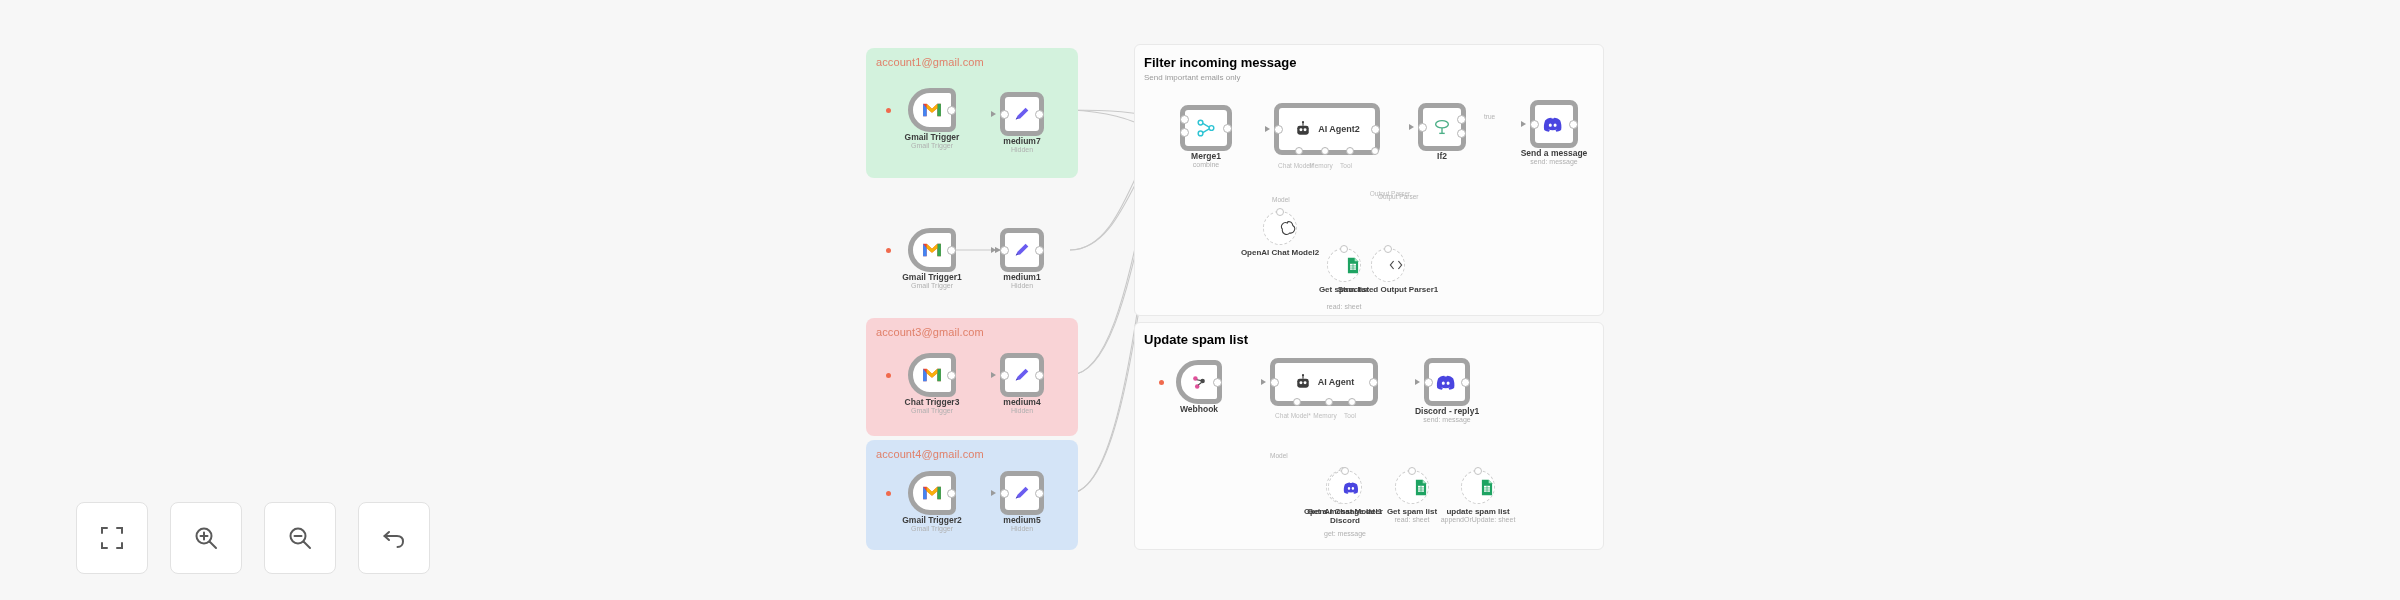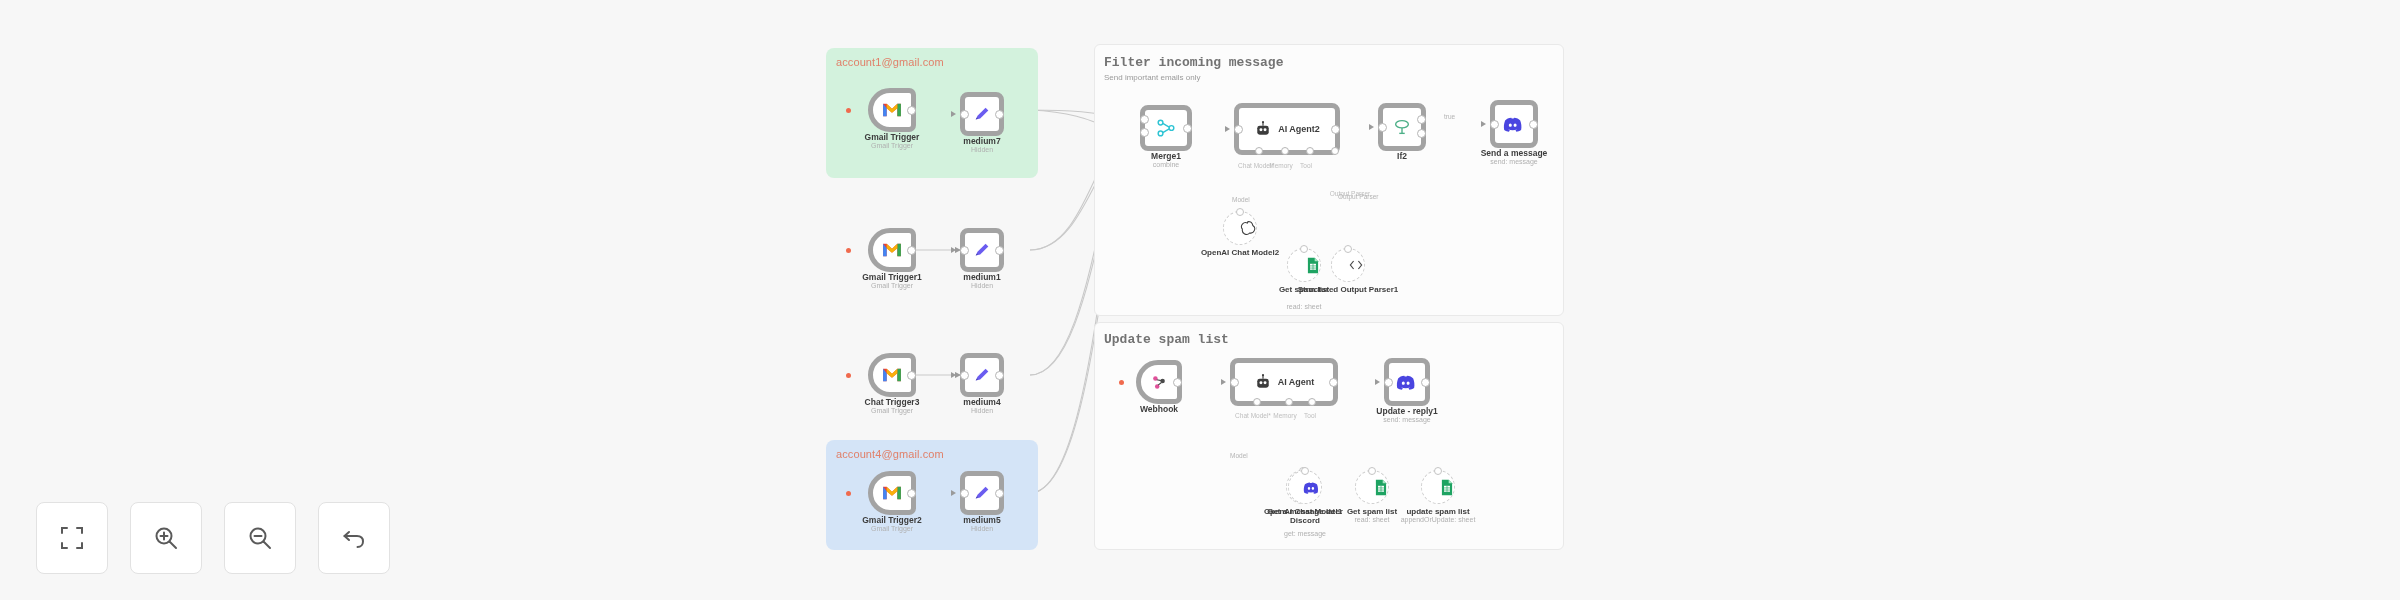--- a/index.html
+++ b/index.html
@@ -6,20 +6,21 @@
   html, body {
     width: 2400px; height: 600px;
     background: #f7f7f7;
     font-family: "Liberation Sans", sans-serif;
     overflow: hidden;
   }
   #canvas {
     position: relative;
     width: 1962px; height: 600px;
     background: #f7f7f7;
+    margin-left: 40px;
   }
 
   
   .group {
     position: absolute;
     border-radius: 8px;
   }
   .group-label {
     position: absolute;
     top: 8px; left: 10px;
@@ -115,21 +116,21 @@
 
   
   .panel {
     position: absolute;
     background: #fcfcfc;
     border: 1px solid #e9e9e9;
     border-radius: 6px;
   }
   .panel-title {
     position: absolute;
-    font-size: 13px; font-weight: bold; color: #737373; font-family: Liberation Mono, monospace;
+    font-size: 13px; font-weight: bold; color: #000000;
   }
   .panel-sub {
     position: absolute;
     font-size: 8px; color: #9a9a9a;
   }
 
   
   .edge-label {
     position: absolute;
     font-size: 6.5px;
@@ -216,20 +217,23 @@
       <path d="M1238,487 L1238,498"></path>
       <path d="M1305,487 L1305,498"></path>
       <path d="M1372,487 L1372,498"></path>
       <path d="M1438,487 L1438,498"></path>
     </g>
   </svg>
 
   <div class="group" style="left:826px;top:48px;width:212px;height:130px;background:#d3f2dd">
     <span class="group-label">account1@gmail.com</span>
   </div>
+  <div class="group" style="left:826px;top:318px;width:212px;height:118px;background:#f9d3d6">
+    <span class="group-label">account3@gmail.com</span>
+  </div>
   <div class="group" style="left:826px;top:440px;width:212px;height:110px;background:#d4e4f7">
     <span class="group-label">account4@gmail.com</span>
   </div>
 
   <div class="red-dot" style="left:846px;top:108px"></div>
   <div class="node trigger" style="left:868px;top:88px;width:48px;height:44px">
     <svg width="22" height="16" viewBox="0 0 24 18">
       <path d="M2 2 L2 16 L6 16 L6 7 L12 12 L18 7 L18 16 L22 16 L22 2 L18 2 L12 7.5 L6 2 Z" fill="#EA4335"></path>
       <path d="M2 2 L2 16 L6 16 L6 7 Z" fill="#4285F4"></path>
       <path d="M18 2 L18 16 L22 16 L22 2 Z" fill="#34A853"></path>
@@ -451,21 +455,21 @@
   <span class="port-label" style="left:1285px;top:412px">Memory</span>
   <span class="port-label" style="left:1310px;top:412px">Tool</span>
 
   <div class="node" style="left:1384px;top:358px;width:46px;height:48px">
     <svg width="22" height="16" viewBox="0 0 24 18">
       <path d="M9 2 C6 2.3 3.5 3.3 2 5 C0.6 8.5 0.3 12.3 1 15.8 C2.8 17 4.6 17.6 6.3 17.8 L7.3 16 C6.5 15.7 5.8 15.3 5.2 14.8 C8.4 16.3 12.6 16.3 15.8 14.8 C15.2 15.3 14.5 15.7 13.7 16 L14.7 17.8 C16.4 17.6 18.2 17 20 15.8 C20.8 11.9 20.2 8.1 19 5 C17.5 3.3 15 2.3 12 2 L11.6 2.8 C11 2.7 10 2.7 9.4 2.8 Z M7.8 12.2 C6.9 12.2 6.2 11.3 6.2 10.3 C6.2 9.3 6.9 8.4 7.8 8.4 C8.8 8.4 9.5 9.3 9.5 10.3 C9.5 11.3 8.8 12.2 7.8 12.2 Z M13.2 12.2 C12.3 12.2 11.6 11.3 11.6 10.3 C11.6 9.3 12.3 8.4 13.2 8.4 C14.2 8.4 14.9 9.3 14.9 10.3 C14.9 11.3 14.2 12.2 13.2 12.2 Z" fill="#4a45e0"></path>
     </svg>
     <span class="arrow-in"></span>
     <span class="port left"></span>
     <span class="port right"></span>
-    <span class="node-label">Update - reply1</span>
+    <span class="node-label">Discord - reply1</span>
     <span class="node-sub">send: message</span>
   </div>
 
   <span class="edge-label" style="left:1230px;top:452px">Model</span>
   <div class="subnode" style="left:1286px;top:470px">
     <svg width="16" height="16" viewBox="0 0 20 20">
       <path d="M10 2 C13 2 15.5 4 16 6.8 C18 8 19 10.5 18 13 C17 15.5 14.5 16.8 12 16.2 C10.5 18 8 18.5 5.8 17.4 C3.5 16.3 2.5 13.8 3 11.4 C1.5 9.6 1.5 7 3 5.2 C4.5 3.4 7.2 2.8 9.3 3.8 Z" fill="none" stroke="#3d3d3d" stroke-width="1.3"></path>
     </svg>
     <span class="subport"></span>
     <span class="node-label">OpenAI Chat Model1</span>

